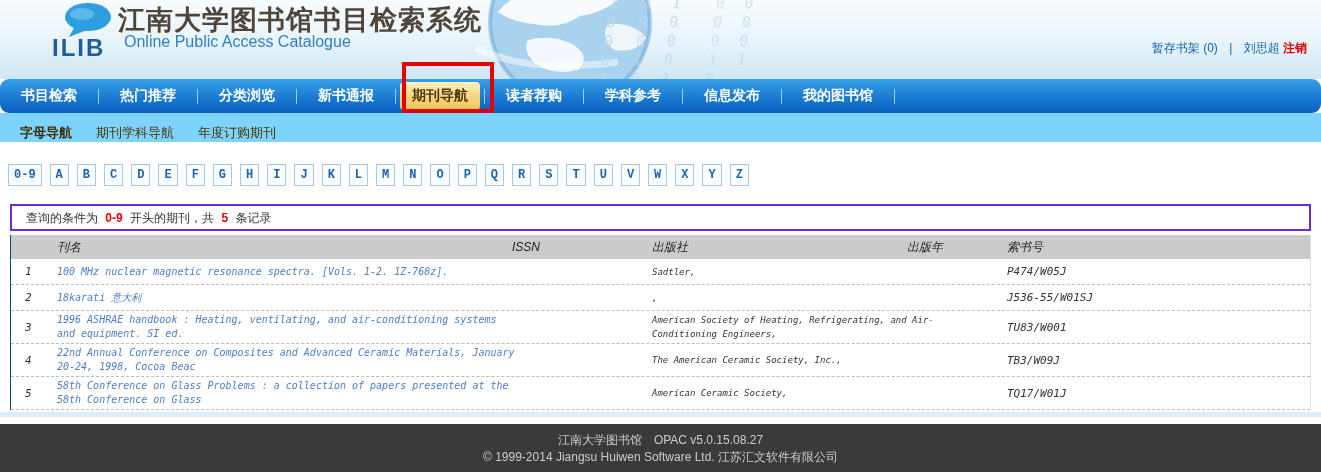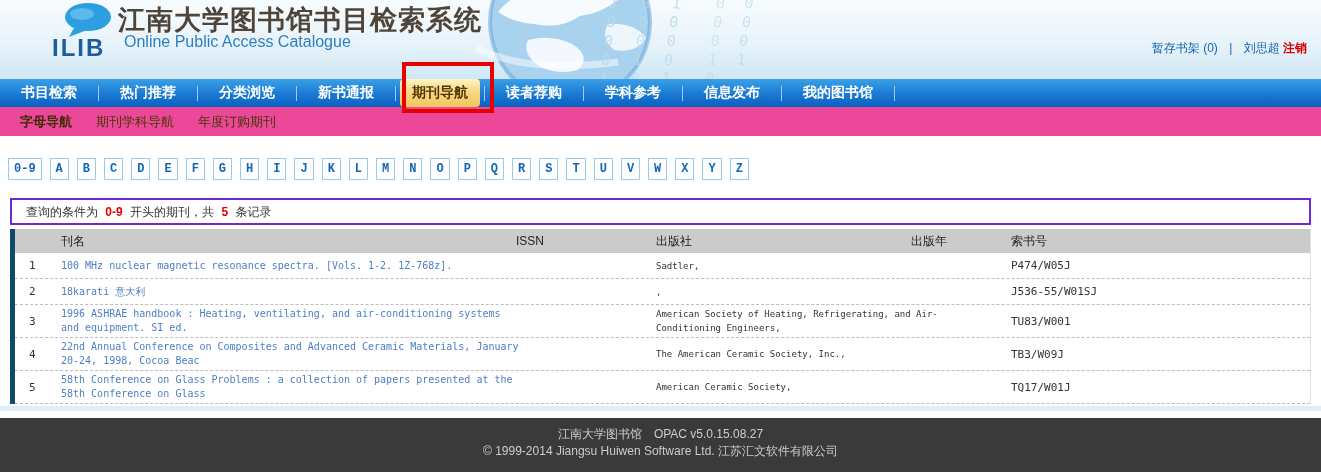--- a/index.html
+++ b/index.html
@@ -14,44 +14,44 @@
   .site-title { position:absolute; left:118px; top:2px; font-size:27px; font-weight:bold; color:#4e443a; letter-spacing:1px; white-space:nowrap; }
   .site-subtitle { position:absolute; left:124px; top:33px; font-size:16px; color:#2e7fc1; white-space:nowrap; }
   .globe { position:absolute; left:468px; top:-22px; }
   .bin { position:absolute; top:-6px; writing-mode:vertical-rl; text-orientation:upright; color:#bcd9ec; font-family:"DejaVu Sans Mono",monospace; font-size:15px; letter-spacing:1px; transform:rotate(8deg); user-select:none; }
   .user-bar { position:absolute; right:14px; top:40px; font-size:12px; white-space:nowrap; }
   .user-bar .lnk { color:#1464b4; cursor:pointer; text-decoration:none; }
   .user-bar .sep { color:#1464b4; margin:0 8px; }
   .user-bar .logout { color:#dd0000; font-weight:bold; cursor:pointer; }
 
   
-  .nav { height:28px; background:linear-gradient(180deg,#3aa0e8 0%,#1a7ad2 55%,#0a5fc0 100%); display:flex; align-items:center; padding-left:0; color:#fff; font-size:14px; font-weight:bold; }
+  .nav { height:34px; background:linear-gradient(180deg,#3aa0e8 0%,#1a7ad2 55%,#0a5fc0 100%); display:flex; align-items:center; padding-left:0; color:#fff; font-size:14px; font-weight:bold;border-radius:9px; }
   .nav-item { padding:0 21px; cursor:pointer; white-space:nowrap; }
   .nav-item.active { background:linear-gradient(180deg,#fdf4c0 0%,#f7d887 45%,#f1c55c 100%); color:#4f3500; border-radius:4px; padding:5px 12px; margin:0 4px; }
   .nav-sep { width:1px; height:15px; background:#9ecbf0; }
 
   
   .annotation-box { position:absolute; left:402px; top:62px; width:92px; height:51px; border:4px solid #e80000; z-index:20; pointer-events:none; }
 
   
-  .subnav { height:29px; background:#ec4899; display:flex; align-items:center; padding-left:20px; font-size:13px; color:#4a3603; }
+  .subnav { height:29px; background:#7dd3fc; display:flex; align-items:flex-end; padding-left:20px; font-size:13px; color:#4a3603; }
   .subnav-item { margin-right:24px; cursor:pointer; white-space:nowrap; }
   .subnav-item.active { font-weight:bold; color:#3c2c00; }
 
   
   .alpha-row { margin:20px 0 0 8px; display:flex; gap:8px; height:26px; align-items:center; }
   .alpha-box { border:1px solid #a0c8e8; background:#fdfeff; color:#1566b6; font-family:"Liberation Mono","DejaVu Sans Mono",monospace; font-weight:bold; font-size:12px; padding:3px 5px; cursor:pointer; line-height:14px; }
 
   
   .query-box { margin:16px 10px 0 10px; border:2px solid #6d28d9; height:27px; line-height:25px; padding-left:14px; font-size:12px; color:#333; }
   .query-box .hl { color:#e80000; font-weight:bold; margin:0 4px; }
 
   
   .grid { display:grid; grid-template-columns:42px 455px 140px 255px 100px 1fr; align-items:center; }
-  .results { margin:4px 10px 0 10px; border-left:5px solid #0c4a6e; border-right:1px solid #d5e3ee; }
+  .results { margin:4px 10px 0 10px; border-left:1px solid #0c4a6e; border-right:1px solid #d5e3ee;font-style:italic; }
   .thead { background:#cbcbcb; height:24px; font-size:12px; color:#222; }
   .thead > div { padding-left:4px; }
   .thead .h-num { padding-left:10px; }
   .trow { border-bottom:1px dashed #bdbdbd; min-height:26px; padding:2px 0; }
   .trow > div { padding-left:4px; }
   .cell-num { font-family:"DejaVu Sans Mono",monospace; font-size:11px; color:#333; padding-left:14px !important; }
   .cell-title { font-family:"DejaVu Sans Mono",monospace; font-size:10px; line-height:14px; white-space:pre; color:#4c7fc4; }
   .cell-title span { cursor:pointer; }
   .cell-issn, .cell-year { font-family:"DejaVu Sans Mono",monospace; font-size:10px; color:#333; }
   .cell-pub { font-family:"DejaVu Sans Mono",monospace; font-size:9px; line-height:14px; white-space:pre; color:#333; }

